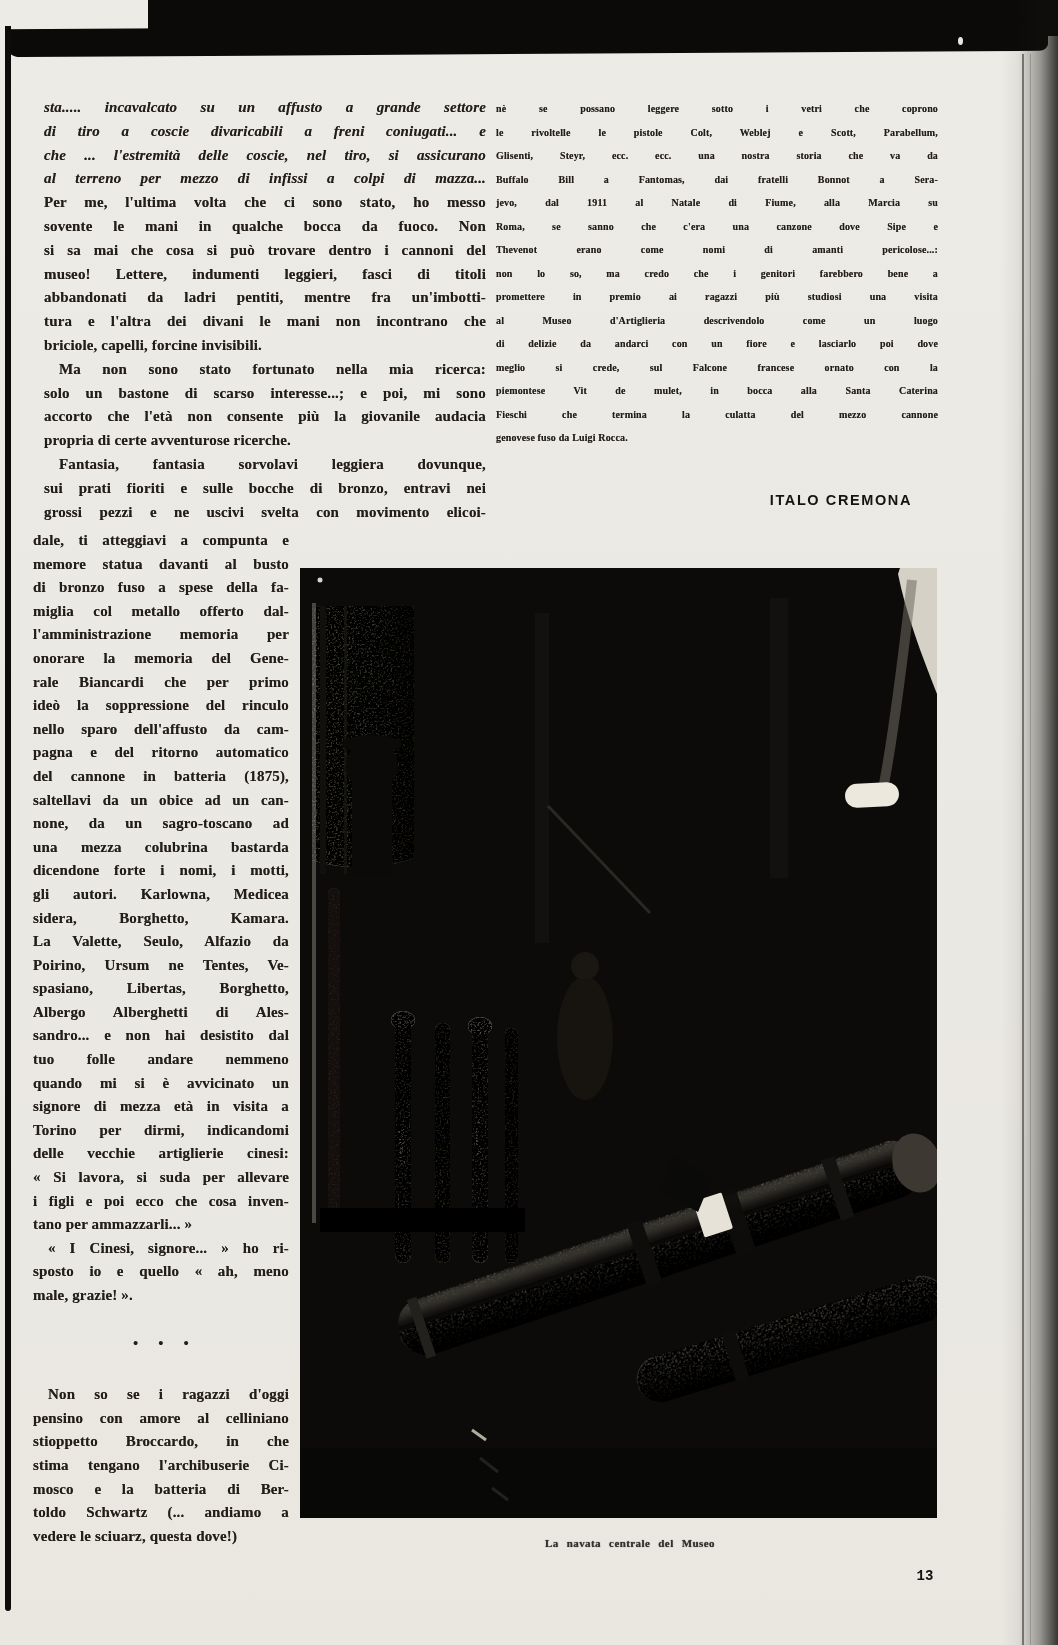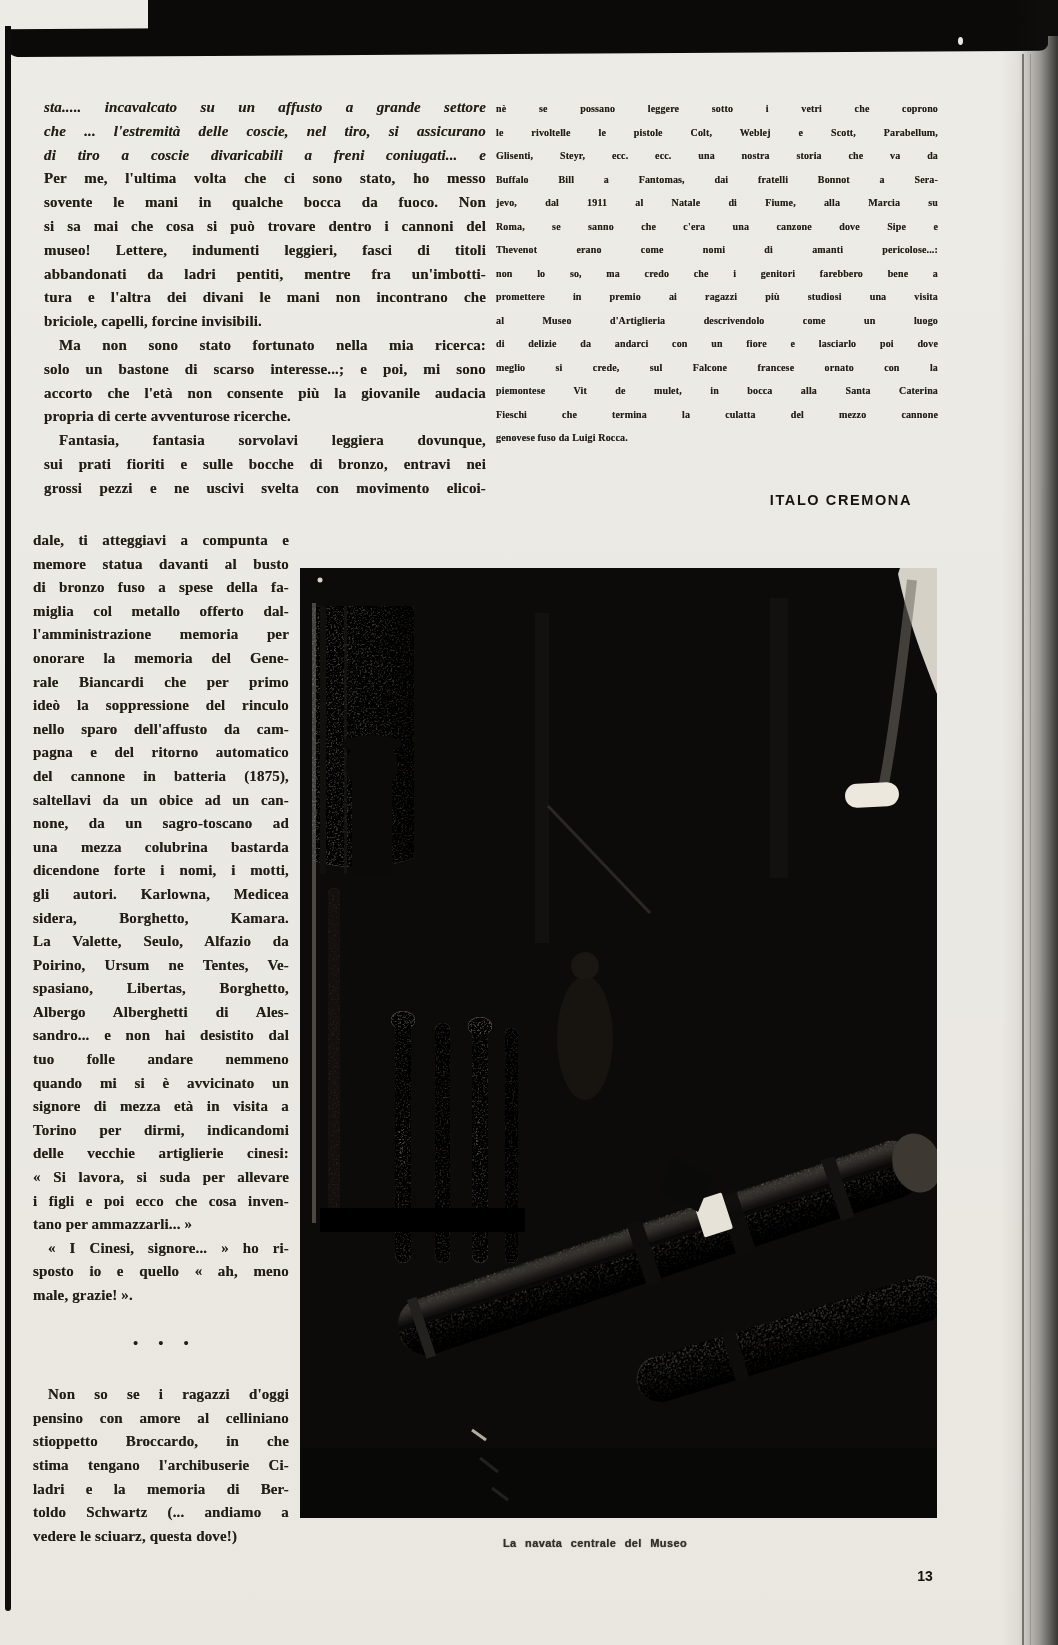--- a/index.html
+++ b/index.html
@@ -26,45 +26,46 @@
   #colC{left:496px;top:97px;width:442px;font-size:10px;line-height:23.5px;}
   .line{text-align:justify;text-align-last:justify;white-space:normal;text-shadow:0 0 .4px rgba(25,20,15,.55);}
   .line.end{text-align-last:auto;}
   .line.ind{text-indent:15px;}
   .line.it{font-style:italic;}
   .sep{margin:24px 0 28px;text-align:center;font-size:15px;font-weight:700;word-spacing:16px;color:var(--ink);line-height:23.6px;}
 
   #author{position:absolute;left:520px;top:492px;width:442px;box-sizing:border-box;padding-right:50px;
     text-align:right;font-family:"Liberation Sans","DejaVu Sans",sans-serif;font-weight:700;
     font-size:14.5px;letter-spacing:1.6px;color:#17140f;}
-  #caption{position:absolute;left:503px;top:1537px;font-family:Liberation Sans, sans-serif;
+  #caption{position:absolute;left:545px;top:1537px;font-family:Liberation Serif, serif;
     font-weight:700;font-size:11px;letter-spacing:.4px;word-spacing:5px;color:#33302b;
     text-shadow:0 0 1px rgba(45,42,36,.85);filter:blur(.3px);}
   #pagenum{position:absolute;left:908px;top:1568px;width:34px;text-align:center;
-    font-family:Liberation Sans, sans-serif;font-weight:700;font-size:14px;color:#14110d;}
+    font-family:Liberation Mono, monospace;font-weight:700;font-size:14px;color:#14110d;}
 
   #photo{position:absolute;left:300px;top:568px;width:637px;height:950px;display:block;}
 </style>
 </head>
 <body>
 
 <div id="page">
 
   <div class="band-top"></div>
   <div class="band-main"></div>
   <div class="band-dot"></div>
   <div class="left-edge"></div>
   <div class="right-shade"></div>
   <div class="edge-line-a"></div>
   <div class="edge-line-b"></div>
 
   <div id="colA" class="textcol">
       <div class="line it">sta..... incavalcato su un affusto a grande settore</div>
+      <div class="line it">di tiro a coscie divaricabili a freni coniugati... e</div>
       <div class="line it">che ... l'estremità delle coscie, nel tiro, si assicurano</div>
-      <div class="line it">di tiro a coscie divaricabili a freni coniugati... e</div>
+      <div class="line it">al terreno per mezzo di infissi a colpi di mazza...</div>
       <div class="line">Per me, l'ultima volta che ci sono stato, ho messo</div>
       <div class="line">sovente le mani in qualche bocca da fuoco. Non</div>
       <div class="line">si sa mai che cosa si può trovare dentro i cannoni del</div>
       <div class="line">museo! Lettere, indumenti leggieri, fasci di titoli</div>
       <div class="line">abbandonati da ladri pentiti, mentre fra un'imbotti-</div>
       <div class="line">tura e l'altra dei divani le mani non incontrano che</div>
       <div class="line end">briciole, capelli, forcine invisibili.</div>
       <div class="line ind">Ma non sono stato fortunato nella mia ricerca:</div>
       <div class="line">solo un bastone di scarso interesse...; e poi, mi sono</div>
       <div class="line">accorto che l'età non consente più la giovanile audacia</div>
@@ -109,21 +110,21 @@
         <div class="line ind">« I Cinesi, signore... » ho ri-</div>
         <div class="line">sposto io e quello « ah, meno</div>
         <div class="line end">male, grazie! ».</div>
       </div>
     <div class="sep">• • •</div>
     <div>
         <div class="line ind">Non so se i ragazzi d'oggi</div>
         <div class="line">pensino con amore al celliniano</div>
         <div class="line">stioppetto Broccardo, in che</div>
         <div class="line">stima tengano l'archibuserie Ci-</div>
-        <div class="line">ladri e la memoria di Ber-</div>
+        <div class="line">mosco e la batteria di Ber-</div>
         <div class="line">toldo Schwartz (... andiamo a</div>
         <div class="line end">vedere le sciuarz, questa dove!)</div>
       </div>
   </div>
 
   <div id="colC" class="textcol">
       <div class="line">nè se possano leggere sotto i vetri che coprono</div>
       <div class="line">le rivoltelle le pistole Colt, Weblej e Scott, Parabellum,</div>
       <div class="line">Glisenti, Steyr, ecc. ecc. una nostra storia che va da</div>
       <div class="line">Buffalo Bill a Fantomas, dai fratelli Bonnot a Sera-</div>

